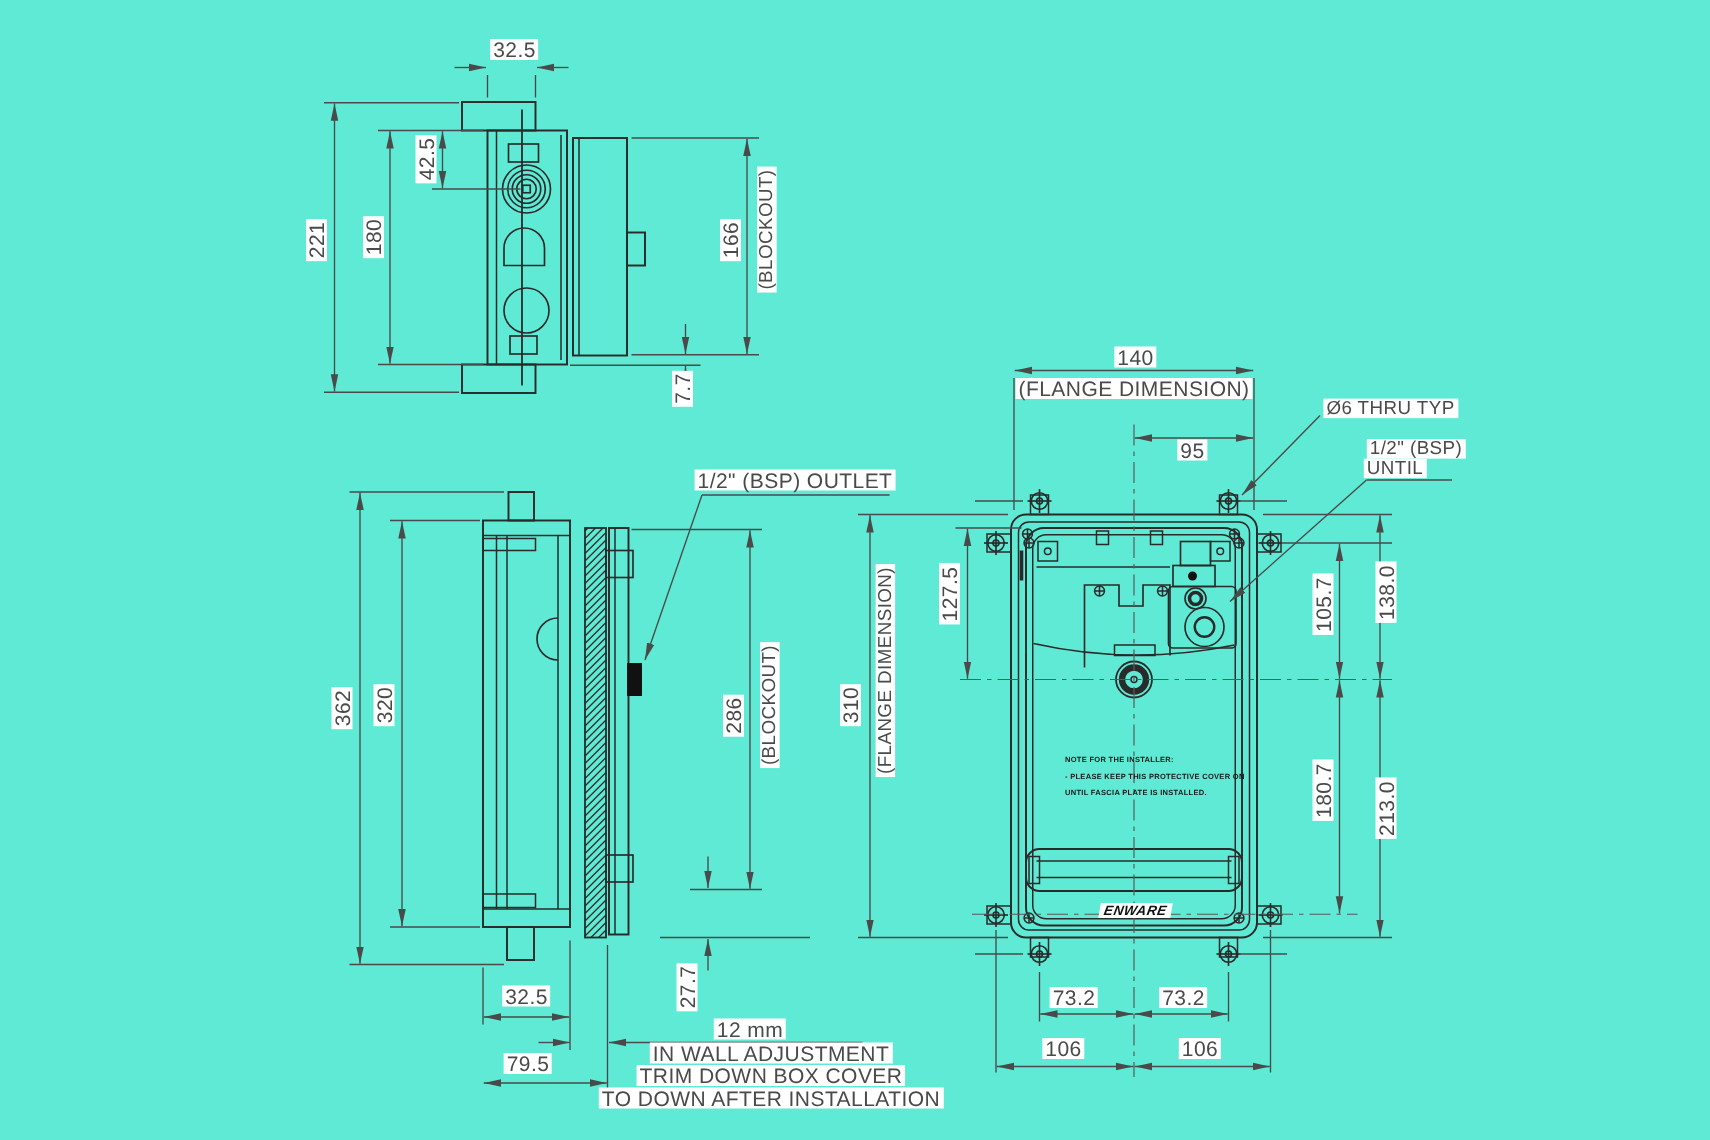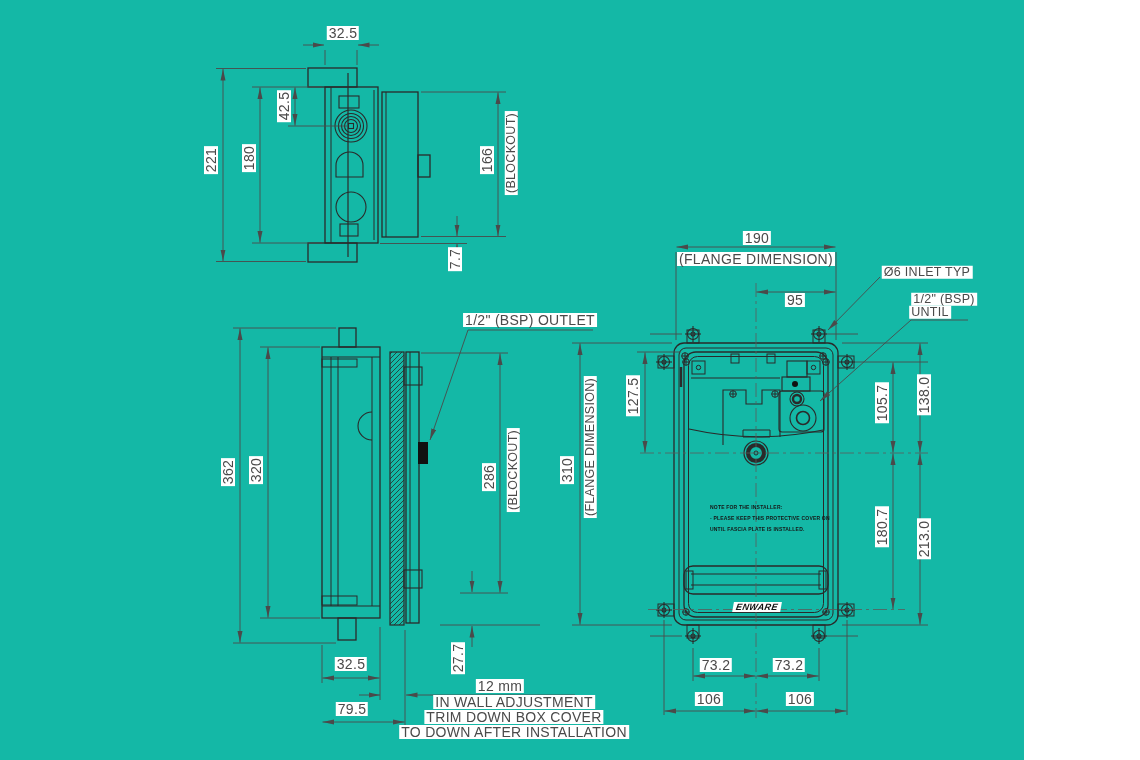--- a/index.html
+++ b/index.html
@@ -1,16 +1,16 @@
 <!DOCTYPE html>
 <html><head>
 <meta charset="utf-8">
 <style>
   html,body{margin:0;padding:0;background:#fff;}
-  #canvas{position:relative;width:1024px;height:760px;background:#14b8a6;overflow:hidden;
+  #canvas{position:relative;width:1140px;height:760px;background:#5eead4;overflow:hidden;
           font-family:"Liberation Sans",sans-serif;}
   #lines{position:absolute;left:0;top:0;}
   .lbl{position:absolute;font-size:14px;color:#4a4a4a;white-space:nowrap;line-height:1;
        letter-spacing:.3px;background:#fff;padding:0 2px;transform:translate(-50%,-50%);}
   .lbl.v{transform:translate(-50%,-50%) rotate(-90deg);}
   .lbl.s{font-size:12.5px;}
   .inote{position:absolute;font-size:5px;font-weight:700;color:#161616;white-space:nowrap;
          letter-spacing:.2px;}
   .logo{position:absolute;font-size:9px;font-weight:700;font-style:italic;color:#111;
         white-space:nowrap;background:#fff;padding:0 3px;letter-spacing:.4px;
@@ -300,24 +300,24 @@
 <div class="lbl v" style="left:489px;top:477px">286</div>
 <div class="lbl v s" style="left:513px;top:470px">(BLOCKOUT)</div>
 <div class="lbl v" style="left:458px;top:658px">27.7</div>
 <div class="lbl" style="left:351px;top:664px">32.5</div>
 <div class="lbl" style="left:352px;top:709px">79.5</div>
 <div class="lbl" style="left:500px;top:686px">12 mm</div>
 <div class="lbl" style="left:514px;top:702px">IN WALL ADJUSTMENT</div>
 <div class="lbl" style="left:514px;top:717px">TRIM DOWN BOX COVER</div>
 <div class="lbl" style="left:514px;top:732px">TO DOWN AFTER INSTALLATION</div>
 
-<div class="lbl" style="left:757px;top:238px">190</div>
+<div class="lbl" style="left:757px;top:238px">140</div>
 <div class="lbl" style="left:756px;top:259px">(FLANGE DIMENSION)</div>
 <div class="lbl" style="left:795px;top:300px">95</div>
-<div class="lbl s" style="left:927px;top:272px">Ø6 INLET TYP</div>
+<div class="lbl s" style="left:927px;top:272px">Ø6 THRU TYP</div>
 <div class="lbl s" style="left:944px;top:299px">1/2" (BSP)</div>
 <div class="lbl s" style="left:930px;top:312px">UNTIL</div>
 <div class="lbl v" style="left:567px;top:470px">310</div>
 <div class="lbl v s" style="left:590px;top:447px">(FLANGE DIMENSION)</div>
 <div class="lbl v" style="left:633px;top:396px">127.5</div>
 <div class="lbl v" style="left:882px;top:403px">105.7</div>
 <div class="lbl v" style="left:924px;top:395px">138.0</div>
 <div class="lbl v" style="left:882px;top:527px">180.7</div>
 <div class="lbl v" style="left:924px;top:539px">213.0</div>
 <div class="lbl" style="left:716px;top:665px">73.2</div>

